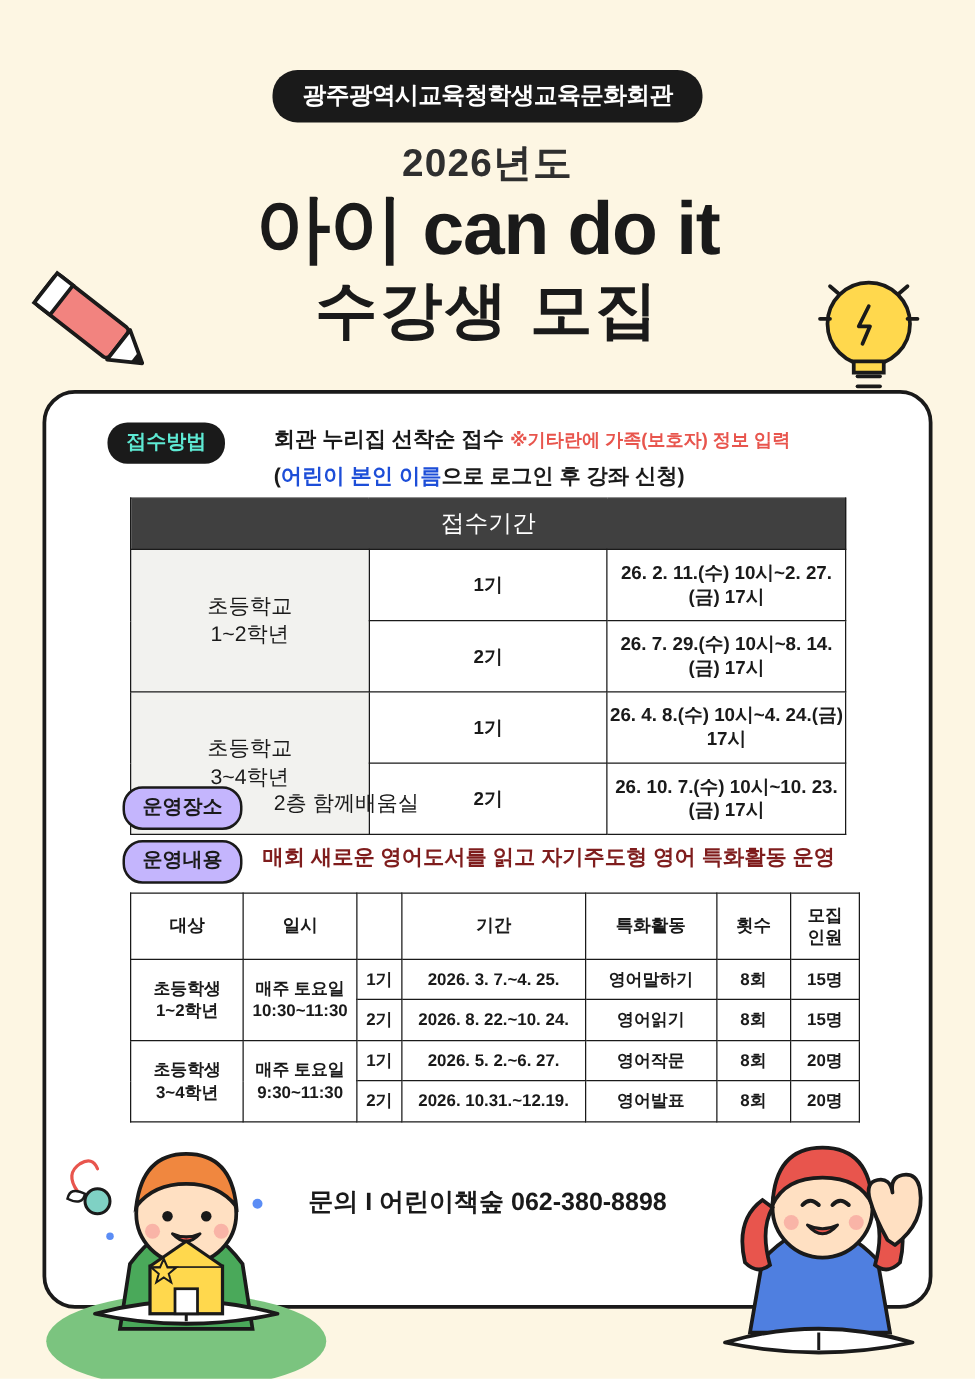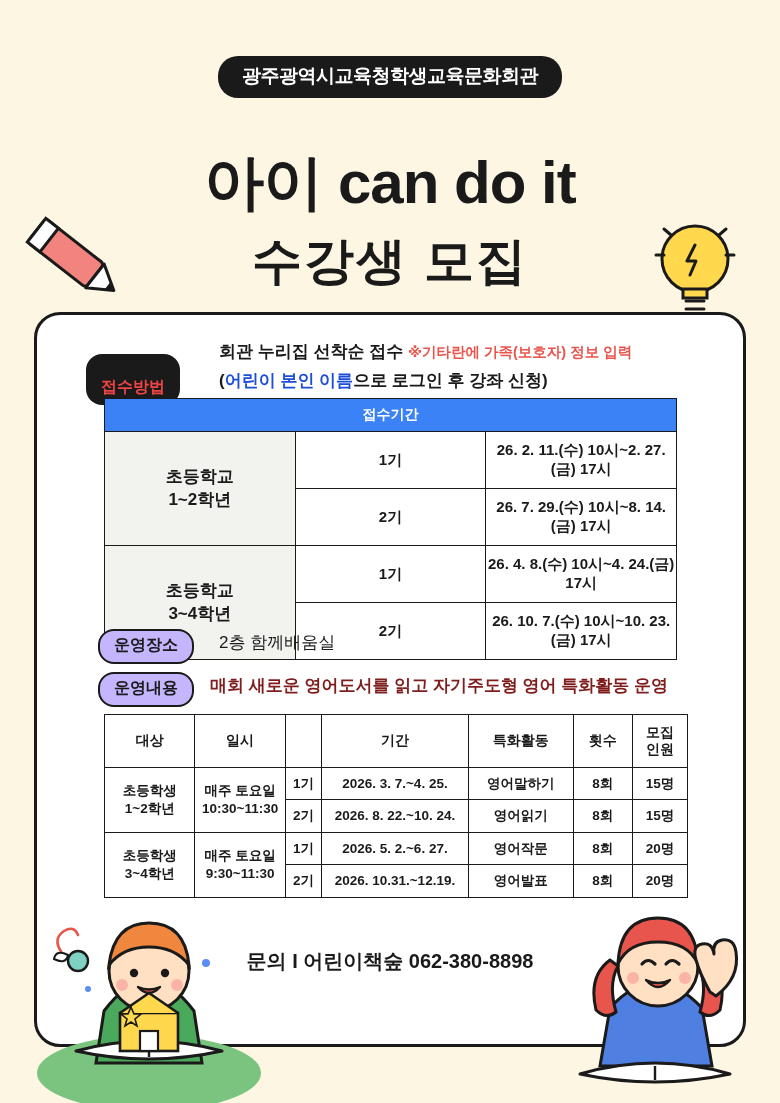--- a/index.html
+++ b/index.html
@@ -29,65 +29,65 @@
     letter-spacing:1px;
   }
   .title-main{
     position:absolute;left:50%;transform:translateX(-50%);
     top:143px;
     font-size:60px;font-weight:bold;color:#1a1a1a;
     letter-spacing:-1px;white-space:nowrap;
   }
   .title-sub{
     position:absolute;left:50%;transform:translateX(-50%);
-    top:228px;
+    top:215px;
     font-size:50px;font-weight:bold;color:#1a1a1a;
     letter-spacing:2px;white-space:nowrap;
   }
 
   
   .pencil{position:absolute;left:8px;top:200px;width:130px;height:120px;}
   .bulb{position:absolute;right:40px;top:215px;width:90px;height:110px;}
   .star-deco{position:absolute;left:62px;top:322px;width:46px;height:44px;}
 
   
   .card{
     position:absolute;left:34px;top:312px;width:712px;height:735px;
     background:#ffffff;border:3px solid #1a1a1a;border-radius:26px;
     box-sizing:border-box;
   }
 
   
   .pill-black{
-    display:inline-block;background:#1a1a1a;color:#ef4444;border-radius:16px;
-    padding:23px 15px 7px;font-size:16px;font-weight:bold;white-space:nowrap;margin-top:16px;
+    display:inline-block;background:#1a1a1a;color:#5eead4;border-radius:16px;
+    padding:5px 15px 7px;font-size:16px;font-weight:bold;white-space:nowrap;
   }
   .pill-out{
     display:inline-block;background:#c4b5fd;color:#1a1a1a;border:2.5px solid #1a1a1a;
     border-radius:16px;padding:4px 14px 6px;font-size:16px;font-weight:bold;white-space:nowrap;
   }
   .m-method-pill{position:absolute;left:86px;top:338px;}
   .m-method-line1{position:absolute;left:219px;top:340px;font-size:17px;font-weight:bold;color:#1a1a1a;white-space:nowrap;}
   .m-method-line1 .note{color:#e8554d;font-size:14.5px;font-weight:bold;}
   .m-method-line2{position:absolute;left:219px;top:369px;font-size:17px;font-weight:bold;color:#1a1a1a;white-space:nowrap;}
   .m-method-line2 .hl{color:#1d4ed8;}
 
   
   .tbl1{
     position:absolute;left:104px;top:398px;width:573px;
     border-collapse:collapse;table-layout:fixed;
   }
   .tbl1 th,.tbl1 td{
     border:1.5px solid #1a1a1a;text-align:center;color:#1a1a1a;
   }
   .tbl1 thead th{
-    background:#3b82f6;color:#fff;font-size:14px;font-weight:bold;
+    background:#404040;color:#fff;font-size:19px;font-weight:normal;
     padding:7px 0;border:1.5px solid #1a1a1a;
   }
-  .tbl1 .grade{background:#f2f2ef;font-size:17px;font-weight:bold;line-height:1.35;width:120px;}
+  .tbl1 .grade{background:#f2f2ef;font-size:17px;font-weight:normal;line-height:1.35;width:120px;}
   .tbl1 .term{font-size:15px;font-weight:bold;width:52px;padding:9px 0;}
   .tbl1 .period{font-size:15px;font-weight:bold;padding:9px 0;}
 
   
   .m-place-pill{position:absolute;left:98px;top:629px;}
   .m-place-text{position:absolute;left:219px;top:631px;font-size:17px;font-weight:normal;color:#1a1a1a;}
   .m-content-pill{position:absolute;left:98px;top:672px;}
   .m-content-text{position:absolute;left:210px;top:674px;font-size:17px;font-weight:bold;color:#7f1d1d;white-space:nowrap;}
 
   
@@ -117,20 +117,21 @@
   
   .char-left{position:absolute;left:24px;bottom:0;width:250px;height:210px;}
   .char-right{position:absolute;right:10px;bottom:0;width:230px;height:215px;}
 </style>
 </head>
 <body>
 
 <div class="poster">
 
   <div class="org-pill">광주광역시교육청학생교육문화회관</div>
+  <div class="year">2026년도</div>
   <div class="title-main">아이 can do it</div>
   <div class="title-sub">수강생 모집</div>
 
   <svg class="pencil" viewBox="0 0 130 120">
     <g transform="rotate(38 65 60)">
       <rect x="18" y="44" width="74" height="30" rx="4" fill="#f2837f" stroke="#1a1a1a" stroke-width="3"></rect>
       <rect x="18" y="44" width="16" height="30" fill="#ffffff" stroke="#1a1a1a" stroke-width="3"></rect>
       <path d="M92 44 L116 59 L92 74 Z" fill="#ffffff" stroke="#1a1a1a" stroke-width="3" stroke-linejoin="round"></path>
       <path d="M108 53 L116 59 L108 65 Z" fill="#1a1a1a"></path>
     </g>

